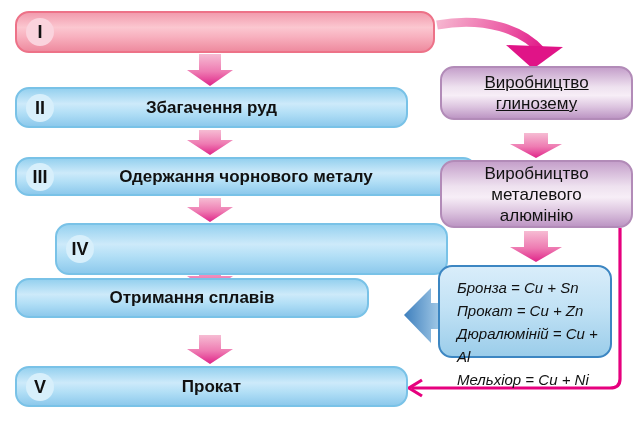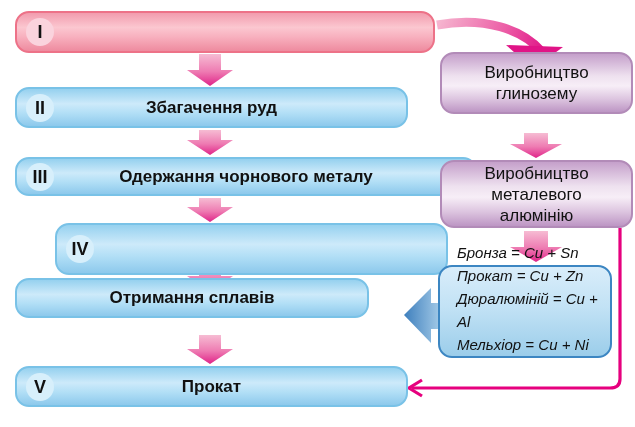--- a/index.html
+++ b/index.html
@@ -27,21 +27,21 @@
   }
   .numcircle.pinkc{background:#fad3dd;}
   .numcircle.bluec{background:#d7effb;}
   .lavender{
     border:2px solid #b28bb8;font-weight:normal;font-size:17px;line-height:21px;
     background:linear-gradient(180deg,#c5a0cb 0%,#eee1ef 38%,#f7eef7 55%,#dcc4df 78%,#bd96c4 100%);
   }
   .alloys{
     border:2.5px solid #3c86c2;font-style:italic;font-size:15px;line-height:23px;
     background:linear-gradient(180deg,#d9edfa 0%,#c2e2f5 45%,#9bcdea 100%);
-    justify-content:flex-end;align-items:flex-start;text-align:left;
+    justify-content:flex-start;align-items:flex-start;text-align:left;
     padding:9px 8px 0 17px;
   }
   .alloys .line{display:block;}
 </style>
 </head>
 <body>
 
 <div id="canvas">
 
   <svg id="arrows" viewBox="0 0 635 427" xmlns="http://www.w3.org/2000/svg">
@@ -100,21 +100,21 @@
 
   <div class="box stage blue" style="left:15px;top:278px;width:354px;height:40px;">
     <span>Отримання сплавів</span>
   </div>
 
   <div class="box stage blue" style="left:15px;top:366px;width:393px;height:41px;">
     <span class="numcircle bluec">V</span>
     <span>Прокат</span>
   </div>
 
-  <div class="box lavender" style="left:440px;top:52px;width:193px;height:62px;padding:4px 14px;">
+  <div class="box lavender" style="left:440px;top:66px;width:193px;height:54px;padding:4px 14px;text-decoration:underline;">
     <span>Виробництво глинозему</span>
   </div>
 
   <div class="box lavender" style="left:440px;top:160px;width:193px;height:68px;padding:4px 26px;">
     <span>Виробництво металевого алюмінію</span>
   </div>
 
   <div class="box alloys" style="left:438px;top:265px;width:174px;height:93px;flex-direction:column;">
     <span class="line">Бронза = Cu + Sn</span>
     <span class="line">Прокат = Cu + Zn</span>

